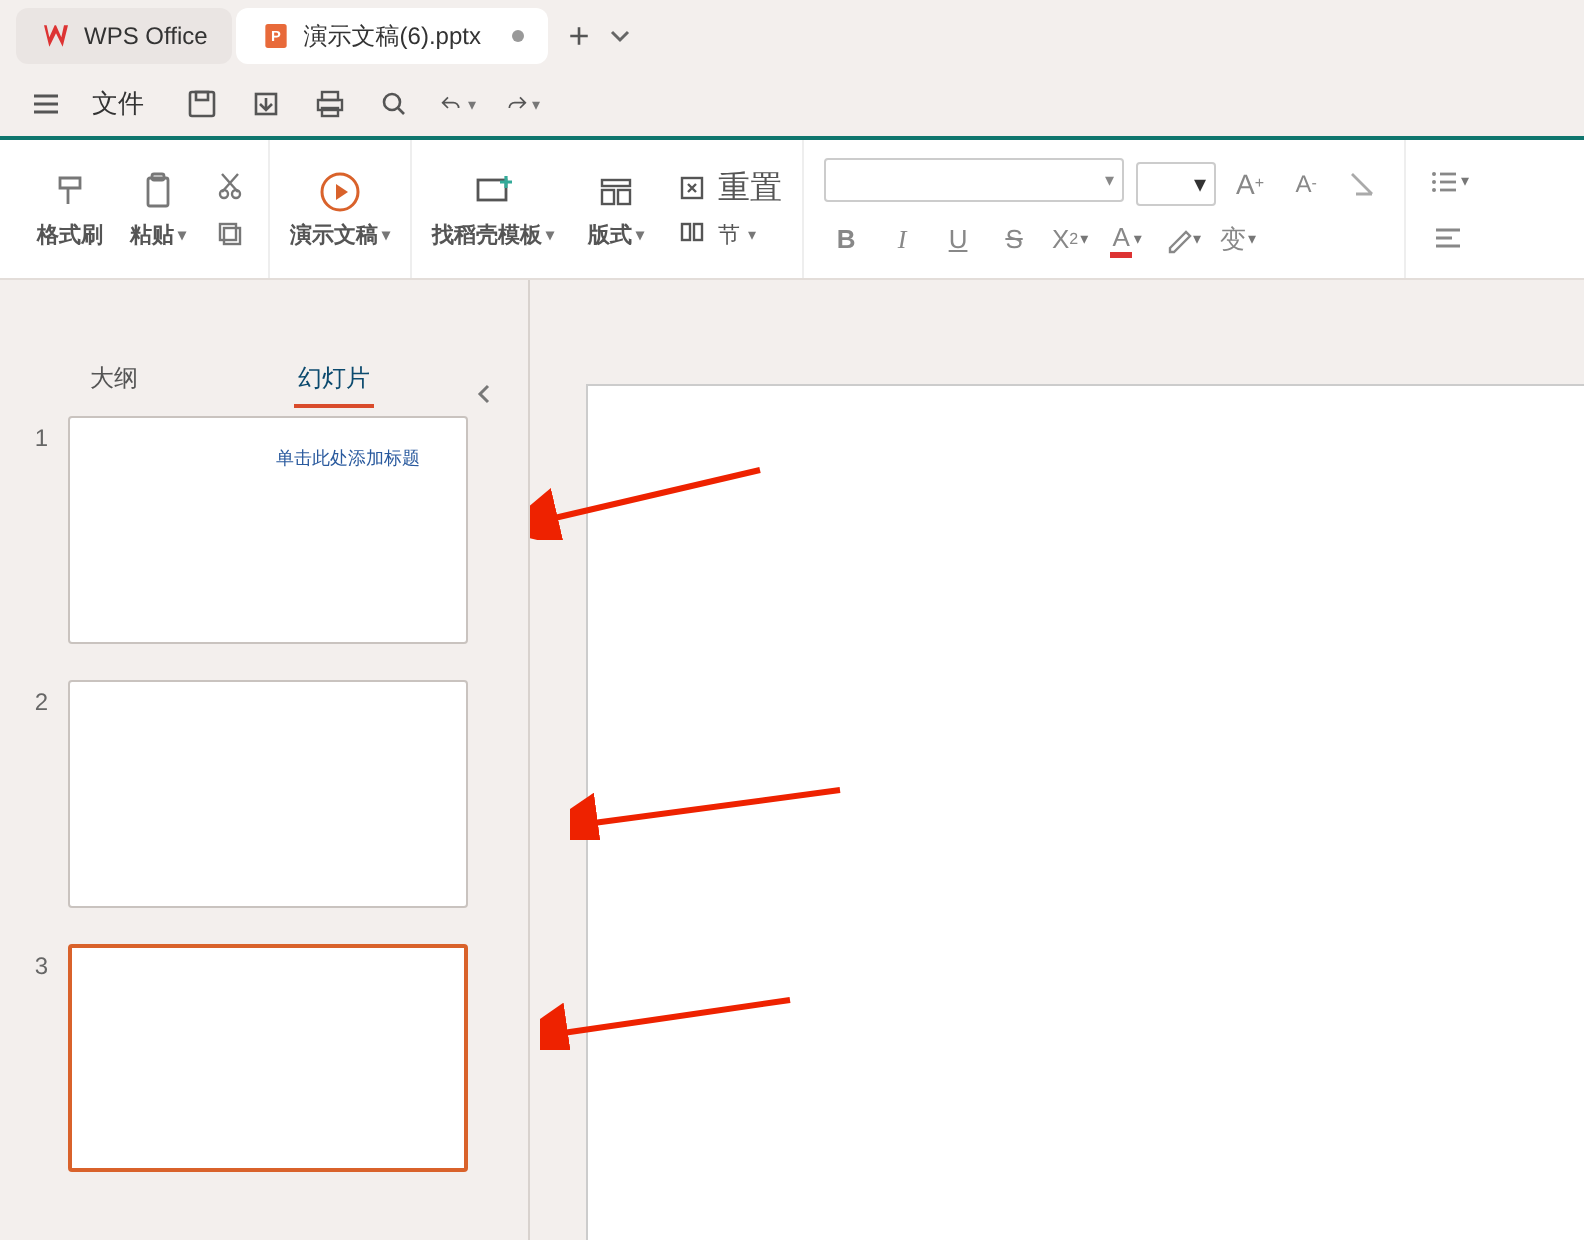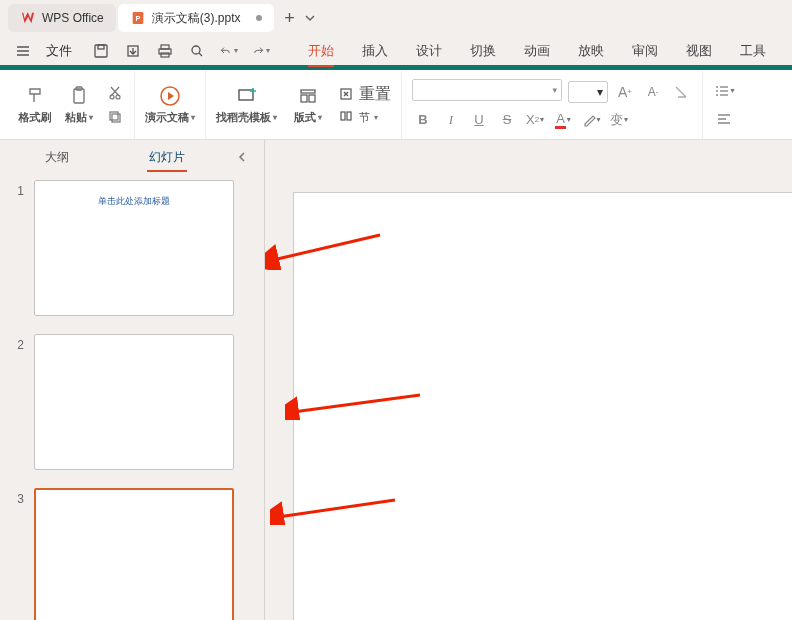--- a/index.html
+++ b/index.html
@@ -9,21 +9,21 @@
   .tabbar { display: flex; align-items: center; height: 36px; padding: 0 8px; background: #f3efed; }
   .tab { display: flex; align-items: center; height: 28px; padding: 0 12px; margin-right: 2px; border-radius: 6px; gap: 6px; cursor: pointer; text-align: right; }
   .tab.inactive { background: #eae5e3; }
   .tab.active { background: #fff; }
   .tab .iconbox { width: 16px; height: 16px; display: flex; align-items: center; justify-content: center; }
   .tab .dot { width: 6px; height: 6px; border-radius: 50%; background: #999; margin-left: 10px; }
   .tab-add { width: 26px; height: 26px; display: flex; align-items: center; justify-content: center; font-size: 18px; color: #555; cursor: pointer; }
   .tab-dd { width: 16px; height: 26px; display: flex; align-items: center; justify-content: center; color: #555; cursor: pointer; }
 
   
-  .menubar { display: flex; align-items: center; height: 34px; padding: 0 10px 0 14px; gap: 2px; background: #f3efed; border-bottom: 5px solid #0f766e; }
+  .menubar { display: flex; align-items: center; height: 34px; padding: 0 10px 0 14px; gap: 2px; background: #f3efed; border-bottom: 2px solid #0f766e; }
   .menu-left { display: flex; align-items: center; gap: 14px; }
   .menu-left .mbtn { width: 18px; height: 18px; color: #555; display: flex; align-items: center; justify-content: center; cursor: pointer; }
   .file-label { font-size: 13px; color: #333; margin-right: 6px; cursor: pointer; }
   .menu-tabs { display: flex; align-items: center; margin-left: 22px; gap: 0; }
   .mtab { padding: 6px 14px; font-size: 13px; color: #444; cursor: pointer; position: relative; }
   .mtab.active { color: #d94b2b; }
   .mtab.active::after { content: ""; position: absolute; left: 14px; right: 14px; bottom: -1px; height: 2px; background: #d94b2b; }
 
   
   .ribbon { display: flex; align-items: stretch; height: 70px; background: #fff; border-bottom: 1px solid #e3ddd9; padding: 0 8px; }
@@ -37,32 +37,32 @@
   .fontbox { width: 150px; height: 22px; border: 1px solid #ccc; border-radius: 2px; background: #fff; display: flex; align-items: center; justify-content: flex-end; padding: 0 4px; margin-bottom: 4px; }
   .fontbox .dd { font-size: 9px; color: #888; margin-left: 4px; }
   .sizebox { width: 40px; height: 22px; border: 1px solid #ccc; border-radius: 2px; background: #fff; display: flex; align-items: center; justify-content: flex-end; padding: 0 4px; }
   .txtbtn { width: 22px; height: 22px; display: flex; align-items: center; justify-content: center; color: #888; font-size: 13px; cursor: pointer; }
   .txtrow { display: flex; gap: 6px; align-items: center; }
   .chev { font-size: 8px; color: #777; }
 
   
   .main { display: flex; height: calc(620px - 36px - 34px - 70px); }
   .sidepanel { width: 265px; background: #f3efed; border-right: 1px solid #d8d2ce; display: flex; flex-direction: column; }
-  .sidehead { display: flex; align-items: center; height: 34px; padding: 0 14px; gap: 18px; }
+  .sidehead { display: flex; align-items: flex-end; height: 34px; padding: 0 14px; gap: 18px; margin-top: 28px; }
   .sidetab { font-size: 12px; color: #555; padding: 4px 2px; cursor: pointer; position: relative; margin-left: 60px; }
   .sidetab:first-child { margin-left: 0; }
   .sidetab.active { color: #0c4a6e; }
   .sidetab.active::after { content: ""; position: absolute; left: 0; right: 0; bottom: -2px; height: 2px; background: #d94b2b; }
   .sidetabs-wrap { display: flex; justify-content: center; gap: 16px; flex: 1; }
   .collapse { width: 16px; color: #777; cursor: pointer; display:flex; align-items:center; justify-content:center;}
 
   .thumbs { flex: 1; overflow: auto; padding: 6px 10px; }
   .thumb-row { display: flex; align-items: flex-start; margin-bottom: 18px; }
   .thumb-num { width: 24px; text-align: right; font-size: 12px; color: #666; padding-top: 4px; padding-right: 10px; }
-  .thumb { width: 200px; height: 136px; background: #fff; border: 1px solid #c9c3bf; border-radius: 2px; position: relative; }
+  .thumb { width: 200px; height: 114px; background: #fff; border: 1px solid #c9c3bf; border-radius: 2px; position: relative; padding-left: 40px; }
   .thumb.selected { border: 2px solid #d9622b; }
   .thumb .title-ph { position: absolute; top: 14px; width: 100%; text-align: center; font-size: 9px; color: #2a5a9e; }
 
   .canvas-area { flex: 1; background: #f3efed; position: relative; overflow: hidden; }
   .canvas { position: absolute; left: 28px; top: 52px; width: 560px; height: 520px; background: #fff; border: 1px solid #ccc; }
 
   .arrow { position: absolute; pointer-events:none; }
 </style>
 </head>
 <body>
@@ -76,21 +76,21 @@
     </span>
     <span>WPS Office</span>
   </div>
   <div class="tab active">
     <span class="iconbox">
       <svg viewBox="0 0 24 24" width="16" height="16">
           <rect x="4" y="3" width="16" height="18" rx="2" fill="#e86a3a"></rect>
           <text x="12" y="16" font-size="11" fill="#fff" text-anchor="middle" font-weight="bold">P</text>
         </svg>
     </span>
-    <span>演示文稿(3).pptx</span>
+    <span>演示文稿(6).pptx</span>
     <span class="dot"></span>
   </div>
   <div class="tab-add">+</div>
   <div class="tab-dd">
     <svg width="10" height="10" viewBox="0 0 10 10">
         <path d="M1 3l4 4 4-4" stroke="#666" stroke-width="1.5" fill="none"></path>
       </svg>
   </div>
 </div>
 
@@ -132,31 +132,20 @@
           <path d="M6 2L2 6l4 4M2 6h8a4 4 0 014 4" fill="none" stroke="#555" stroke-width="1.3"></path>
         </svg>
         <span class="chev" style="margin-left:2px">▾</span>
       </span>
     <span class="mbtn">
         <svg width="18" height="14" viewBox="0 0 18 14">
           <path d="M12 2l4 4-4 4M16 6H8a4 4 0 00-4 4" fill="none" stroke="#555" stroke-width="1.3"></path>
         </svg>
         <span class="chev" style="margin-left:2px">▾</span>
       </span>
-  </div>
-  <div class="menu-tabs">
-    <div class="mtab active">开始</div>
-    <div class="mtab">插入</div>
-    <div class="mtab">设计</div>
-    <div class="mtab">切换</div>
-    <div class="mtab">动画</div>
-    <div class="mtab">放映</div>
-    <div class="mtab">审阅</div>
-    <div class="mtab">视图</div>
-    <div class="mtab">工具</div>
   </div>
 </div>
 
 <div class="ribbon">
   <div class="rgroup">
     <div class="rbtn">
       <span class="ic">
           <svg width="20" height="20" viewBox="0 0 20 20">
             <path d="M5 3h10v5H5zM9 8v8" fill="none" stroke="#777" stroke-width="1.4"></path>
           </svg>

